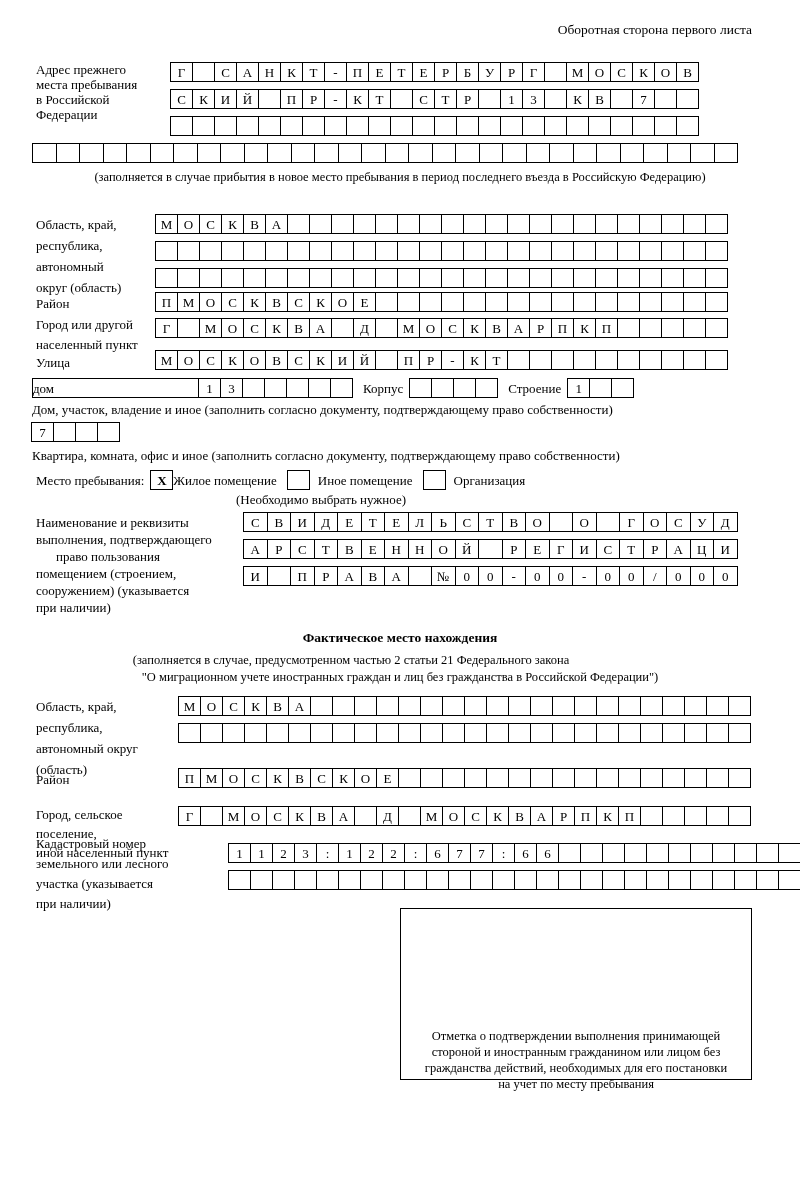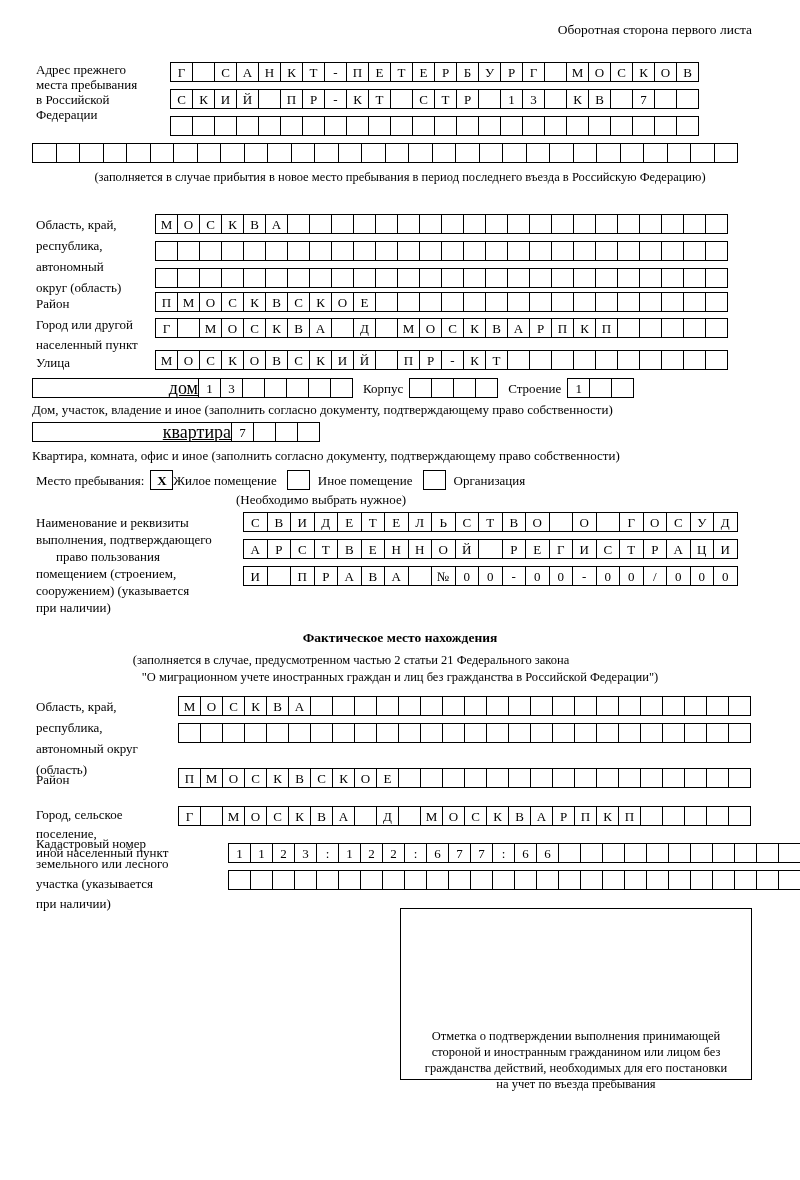--- a/index.html
+++ b/index.html
@@ -35,24 +35,23 @@
   .bx.last { margin-right:0; }
 
   .section-title { font-weight:bold; font-size:13.5px; text-align:center; }
   .note { font-size:12.5px; text-align:center; }
 
   .wideline { display:flex; align-items:center; }
   .wide-field {
     border:1px solid #000;
     height:20px;
     box-sizing:border-box;
-    font-size:18px;
+    font-size:13px;
     line-height:19px;
-    text-align:right;
-    text-decoration:underline;
+    text-align:left;
   }
 
   .sig-box {
     position:absolute;
     border:1px solid #000;
     box-sizing:border-box;
   }
 
   .footnote { font-size:12.5px; text-align:center; line-height:16px; }
 
@@ -395,21 +394,20 @@
           <div class="bx"></div>
           <div class="bx last"></div>
         </div>
     </div>
   </div>
 
   <div class="abs lbl" style="left:32px; top:402px;">Дом, участок, владение и иное (заполнить согласно документу, подтверждающему право собственности)</div>
 
   <div class="abs" style="left:32px; top:422px;">
     <div class="wideline">
-      <div class="wide-field" style="width:200px;">квартира</div>
       <div class="boxes" id="s2-flat" style="margin-left:-1px;">
           <div class="bx">7</div>
           <div class="bx"></div>
           <div class="bx"></div>
           <div class="bx last"></div>
         </div>
     </div>
   </div>
   <div class="abs lbl" style="left:32px; top:448px;">Квартира, комната, офис и иное (заполнить согласно документу, подтверждающему право собственности)</div>
 
@@ -696,16 +694,16 @@
       <div class="bx"></div>
       <div class="bx last"></div>
     </div>
 
   <div class="sig-box" style="left:400px; top:908px; width:352px; height:172px;"></div>
 
   <div class="abs" style="left:390px; top:1028px; width:372px;">
     <div class="footnote">Отметка о подтверждении выполнения принимающей</div>
     <div class="footnote">стороной и иностранным гражданином или лицом без</div>
     <div class="footnote">гражданства действий, необходимых для его постановки</div>
-    <div class="footnote">на учет по въезда пребывания</div>
+    <div class="footnote">на учет по месту пребывания</div>
   </div>
 
 </div>
 
 </body></html>

